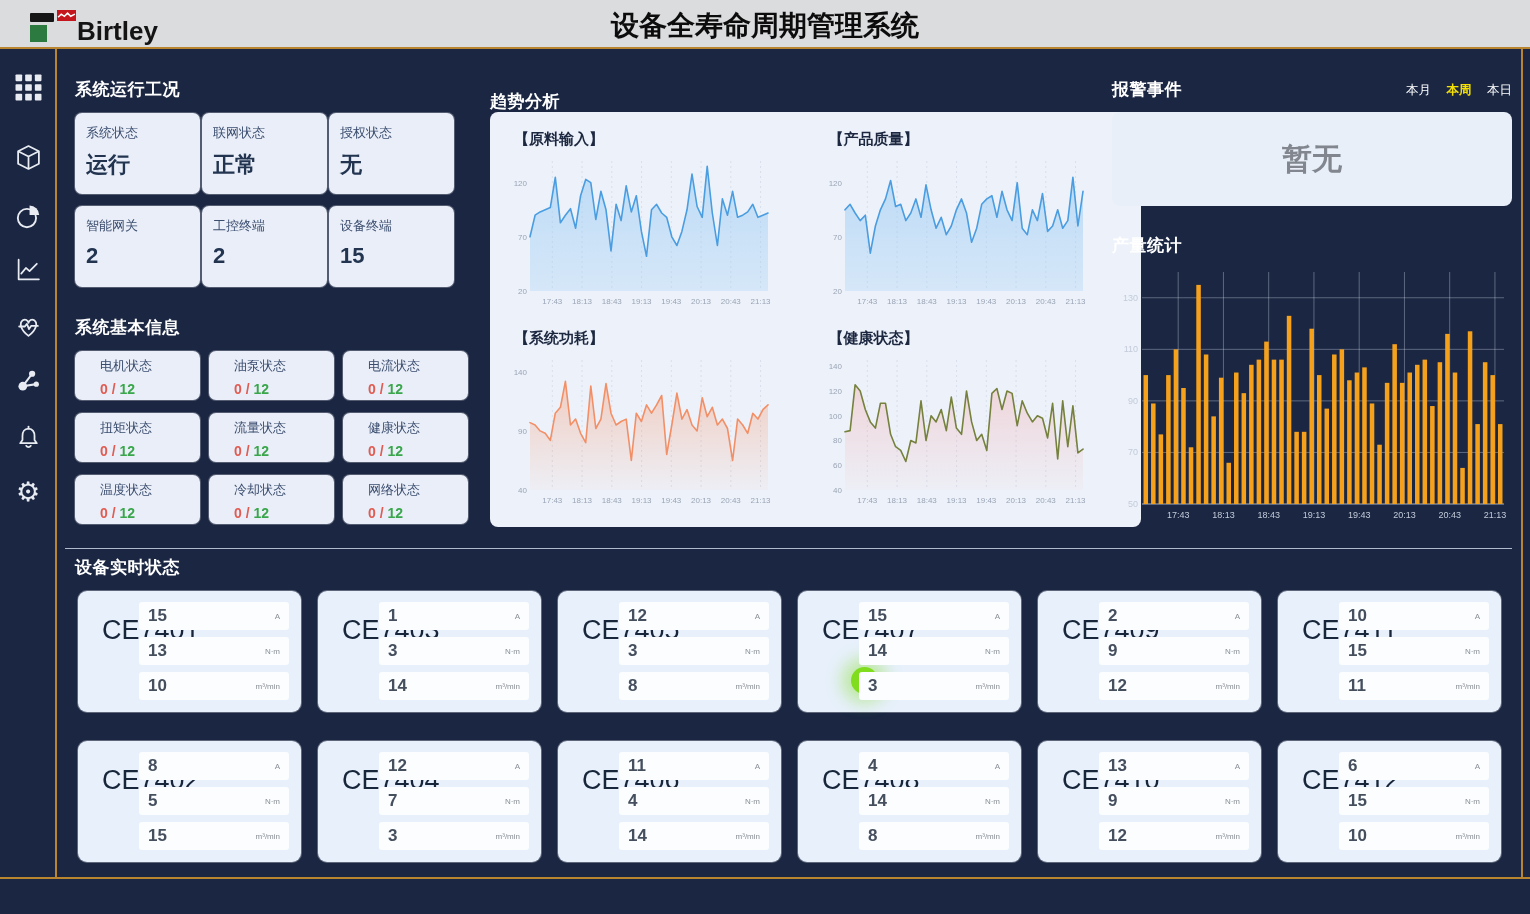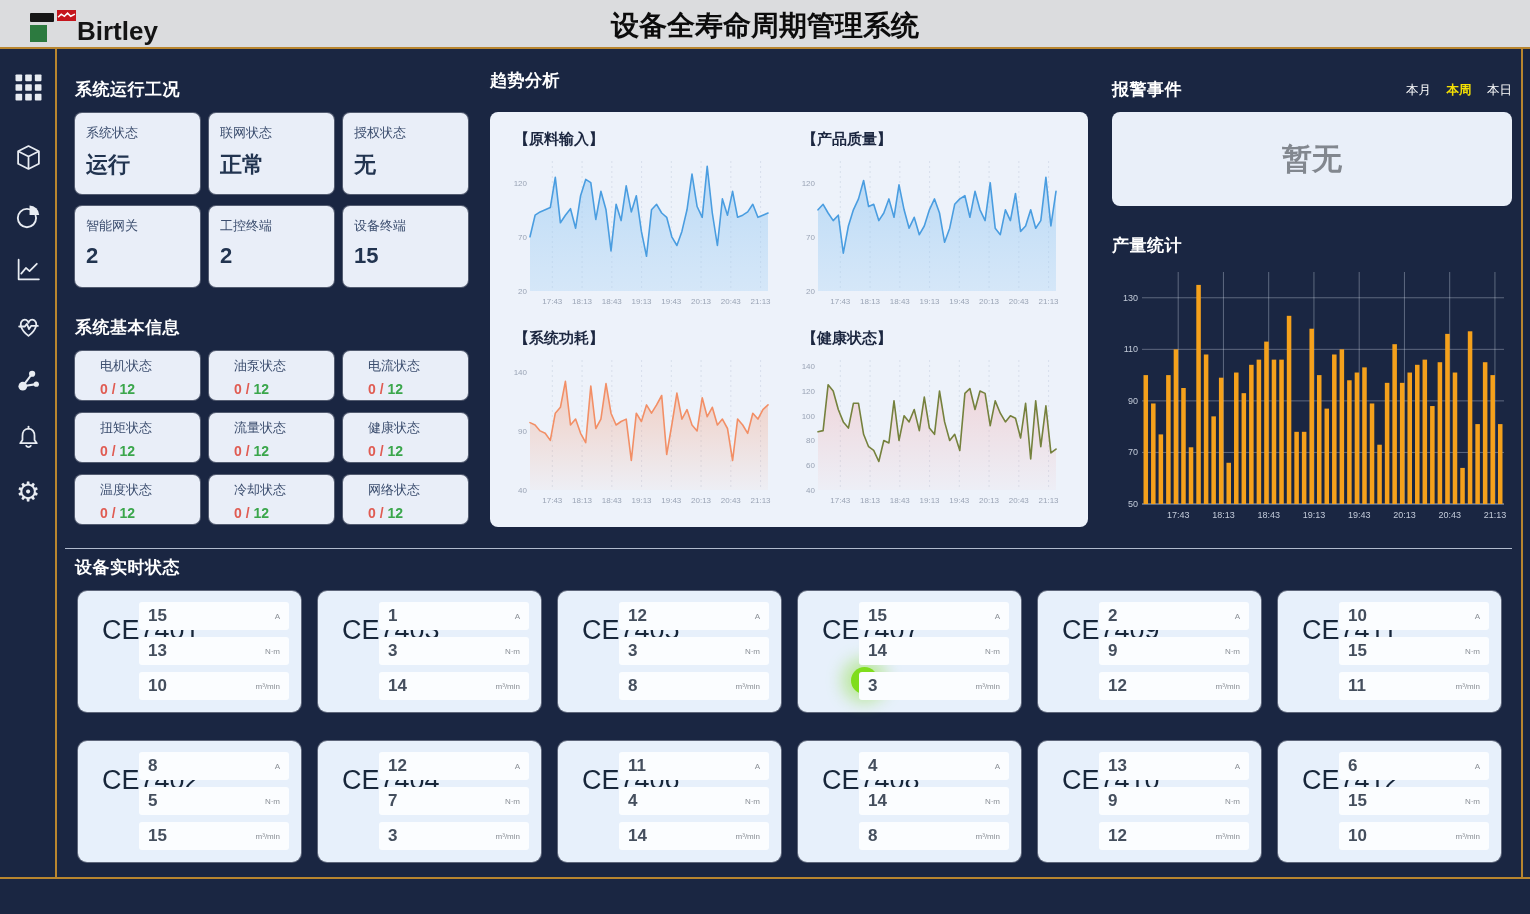--- a/index.html
+++ b/index.html
@@ -16,33 +16,33 @@
   
   .gold{position:absolute;background:#b9862f}
   
   .sidebar{position:absolute;left:0;top:49px;width:55px;height:828px}
   .side-icon{position:absolute;left:13px;width:30px;height:30px;display:flex;align-items:center;justify-content:center;cursor:pointer}
   .side-icon svg{width:27px;height:27px}
   .gear-glyph{font-size:27px;color:#e8ecf2;line-height:1}
   
   .sec-title{position:absolute;color:#fff;font-size:17px;font-weight:bold;letter-spacing:0.5px}
   
-  .ops-grid{position:absolute;left:75px;top:113px;display:grid;grid-template-columns:repeat(3,125px);grid-auto-rows:81px;gap:12px 9px}
+  .ops-grid{position:absolute;left:75px;top:113px;display:grid;grid-template-columns:repeat(3,125px);grid-auto-rows:81px;gap:12px 2px}
   .ops-card{background:#e9eef8;border-radius:7px;padding:11px 11px;box-sizing:border-box;box-shadow:0 0 0 1px rgba(255,255,255,0.25)}
   .ops-label{font-size:13px;color:#3b4d6e}
   .ops-value{text-align:left;font-size:22px;font-weight:bold;color:#223450;margin-top:8px}
   
   .info-grid{position:absolute;left:75px;top:351px;display:grid;grid-template-columns:repeat(3,125px);grid-auto-rows:49px;gap:13px 9px}
   .info-card{background:#e9eef8;border-radius:7px;padding:6px 25px;box-sizing:border-box;box-shadow:0 0 0 1px rgba(255,255,255,0.25)}
   .info-label{font-size:13px;color:#3b4d6e}
   .info-val{font-size:14px;font-weight:bold;margin-top:6px}
   .alarm-num{color:#e05b52}
   .total-num{color:#3aa64b;margin-left:4px}
   
-  .trend-panel{position:absolute;left:490px;top:112px;width:598px;height:415px;background:#edf2fa;border-radius:8px;display:grid;grid-template-columns:1fr 1fr;grid-template-rows:1fr 1fr;padding:12px 8px 6px 14px;box-sizing:border-box}
+  .trend-panel{position:absolute;left:490px;top:112px;width:651px;height:415px;background:#edf2fa;border-radius:8px;display:grid;grid-template-columns:1fr 1fr;grid-template-rows:1fr 1fr;padding:12px 8px 6px 14px;box-sizing:border-box}
   .chart-title{font-size:15px;font-weight:bold;color:#1c2740;margin:6px 0 0 10px}
   svg.line-chart{width:272px;height:166px;display:block}
   
   .alarm-head{position:absolute;left:1112px;top:78px;width:400px;display:flex;align-items:center}
   .tabs{margin-left:auto}
   .tabs span{font-size:12.5px;color:#fff;margin-left:11px;cursor:pointer}
   .tabs .active{color:#f5e003;font-weight:bold}
   .alarm-empty{position:absolute;left:1112px;top:112px;width:400px;height:94px;background:#e9eff9;border-radius:8px;display:flex;align-items:center;justify-content:center;font-size:30px;font-weight:bold;color:#82878f}
   svg.bar-chart{position:absolute;left:1112px;top:258px;width:400px;height:278px}
   
@@ -206,21 +206,21 @@
   <div class="info-card">
       <div class="info-label">冷却状态</div>
       <div class="info-val"><span class="alarm-num">0 /</span><span class="total-num">12</span></div>
     </div>
   <div class="info-card">
       <div class="info-label">网络状态</div>
       <div class="info-val"><span class="alarm-num">0 /</span><span class="total-num">12</span></div>
     </div>
 </div>
 
-<div class="sec-title" style="left:490px;top:69px">趋势分析</div>
+<div class="sec-title" style="left:490px;top:90px">趋势分析</div>
 <div class="trend-panel">
   <div class="chart-cell">
     <div class="chart-title">【原料输入】</div>
     <svg class="line-chart" viewBox="0 0 272 166">
         <defs>
           <linearGradient id="grad0" x1="0" y1="0" x2="0" y2="1">
             <stop offset="0%" stop-color="rgba(147,199,242,0.55)"></stop>
             <stop offset="100%" stop-color="rgba(168,210,245,0.35)"></stop>
           </linearGradient>
         </defs>

